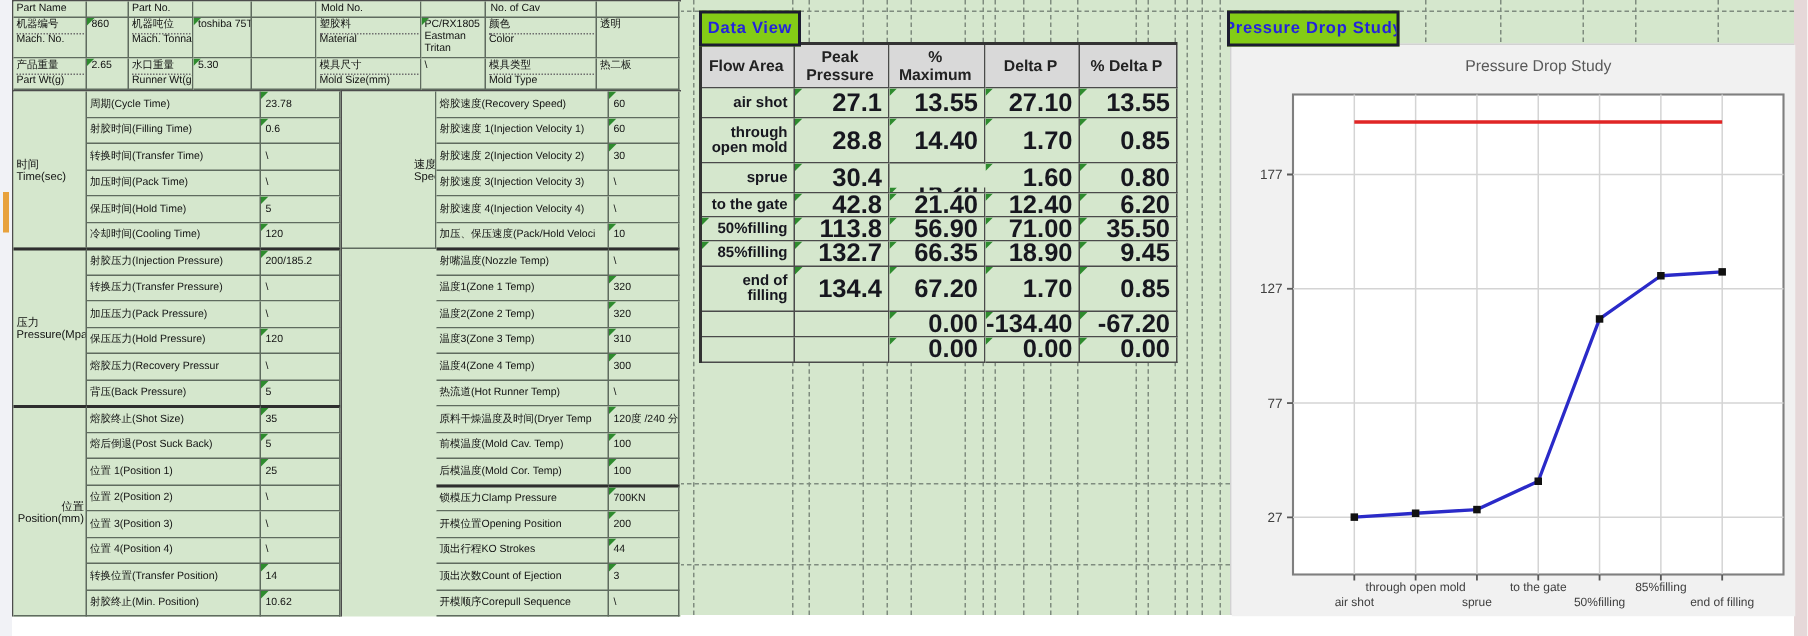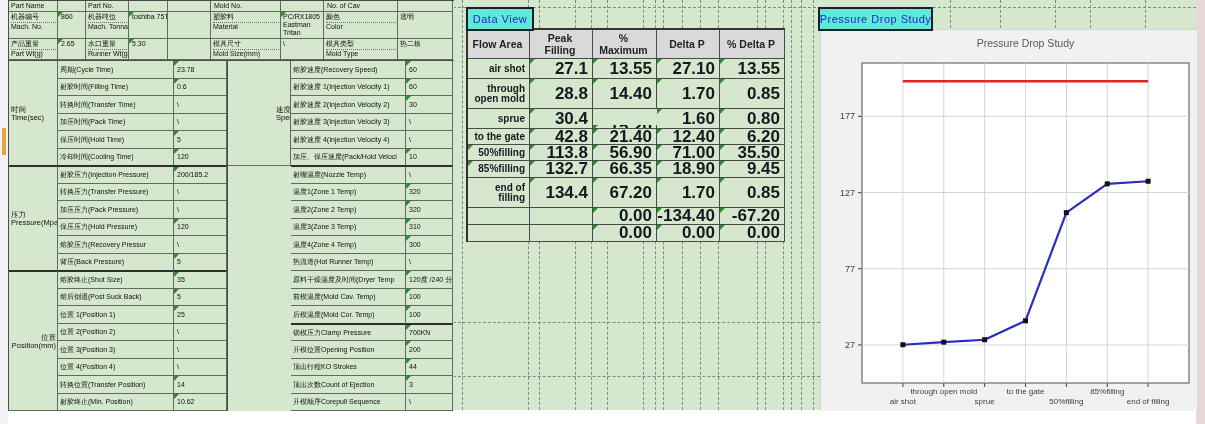--- a/index.html
+++ b/index.html
@@ -25,22 +25,22 @@
         font-size:7px;line-height:8px;color:#111;padding:1px 1px 0 2px;background:#d5e7cd;}
   .cell.grp{display:flex;align-items:center;justify-content:flex-start;font-size:7.5px;}
   .cell.val{padding-left:3px;white-space:nowrap;}
   .cell.lbl{white-space:nowrap;}
   .cell .zh{display:block;border-bottom:1px dotted #6f6f6f;padding-bottom:1px;}
   .cell .en{display:block;}
   .hv{border-top:2px solid #2e2e2e;margin-top:-1px;}
   .tri::before{content:"";position:absolute;left:0;top:0;width:0;height:0;
       border-top:5px solid #2e8b2e;border-right:5px solid transparent;}
   
-  #dv-tab,#pd-tab{position:absolute;z-index:3;background:#5eead4;border:2px solid #1c1c30;
-      color:#2323dd;font-weight:normal;font-size:11px;display:flex;align-items:center;justify-content:center;
+  #dv-tab,#pd-tab{position:absolute;z-index:3;background:#84cc16;border:2px solid #1c1c30;
+      color:#2323dd;font-weight:bold;font-size:11px;display:flex;align-items:center;justify-content:center;
       letter-spacing:.5px;white-space:nowrap;overflow:hidden;}
   #dv-tab{left:466px;top:7px;width:64px;height:20px;}
   #pd-tab{left:818px;top:7px;width:111px;height:20px;}
   #dv-table{position:absolute;left:466px;top:28px;display:grid;z-index:2;
       grid-template-columns:62px 63px 64px 63px 65px;background:#d5e7cd;
       border-left:2px solid #333;border-top:2px solid #333;}
   .dvc{position:relative;overflow:hidden;border-right:1px solid #4a4a4a;border-bottom:1px solid #4a4a4a;
       display:flex;align-items:center;justify-content:flex-end;text-align:right;
       padding:0 4px 0 2px;font-weight:bold;color:#17171f;background:#d5e7cd;}
   .dvc.hdr{background:#d9d9d9;justify-content:center;text-align:center;font-size:10.5px;line-height:12px;color:#222;font-weight:bold;}
@@ -222,21 +222,21 @@
       <div class="cell val tri" style="grid-area: 18 / 3; display: flex; align-items: center;">44</div>
       <div class="cell lbl" style="grid-area: 19 / 2; display: flex; align-items: center;">顶出次数Count of Ejection</div>
       <div class="cell val tri" style="grid-area: 19 / 3; display: flex; align-items: center;">3</div>
       <div class="cell lbl" style="grid-area: 20 / 2; display: flex; align-items: center;">开模顺序Corepull Sequence</div>
       <div class="cell val" style="grid-area: 20 / 3; display: flex; align-items: center;">\</div>
     </div>
 
   <div id="dv-tab">Data View</div>
   <div id="dv-table" style="grid-template-rows: 29px 20px 30px 20px 16px 16px 17px 30px 17px 17px;">
       <div class="dvc hdr" style="grid-area: 1 / 1; white-space: normal;">Flow Area</div>
-      <div class="dvc hdr" style="grid-area: 1 / 2; white-space: normal;">Peak Filling</div>
+      <div class="dvc hdr" style="grid-area: 1 / 2; white-space: normal;">Peak Pressure</div>
       <div class="dvc hdr" style="grid-area: 1 / 3; white-space: normal;">% Maximum</div>
       <div class="dvc hdr" style="grid-area: 1 / 4; white-space: normal;">Delta P</div>
       <div class="dvc hdr" style="grid-area: 1 / 5; white-space: normal;">% Delta P</div>
       <div class="dvc lab" style="grid-area: 2 / 1; white-space: normal; flex-wrap: wrap;">air shot</div>
       <div class="dvc num tri" style="grid-area: 2 / 2;">27.1</div>
       <div class="dvc num tri" style="grid-area: 2 / 3;">13.55</div>
       <div class="dvc num tri" style="grid-area: 2 / 4;">27.10</div>
       <div class="dvc num tri" style="grid-area: 2 / 5;">13.55</div>
       <div class="dvc lab" style="grid-area: 3 / 1; white-space: normal; flex-wrap: wrap;">through open mold</div>
       <div class="dvc num tri" style="grid-area: 3 / 2;">28.8</div>

